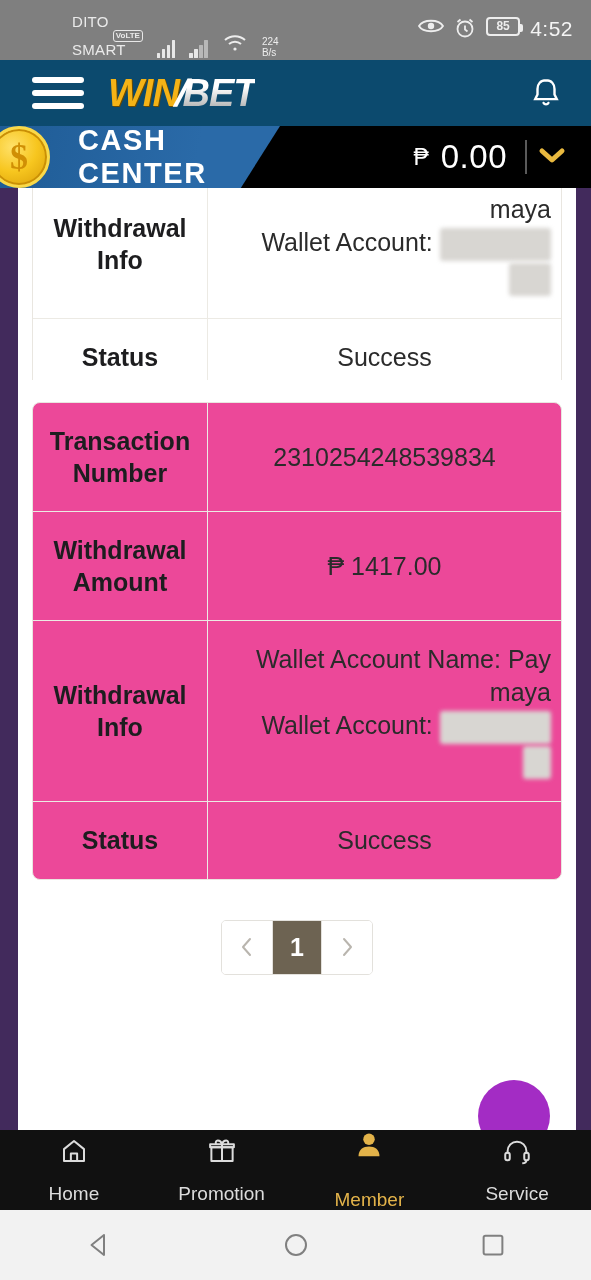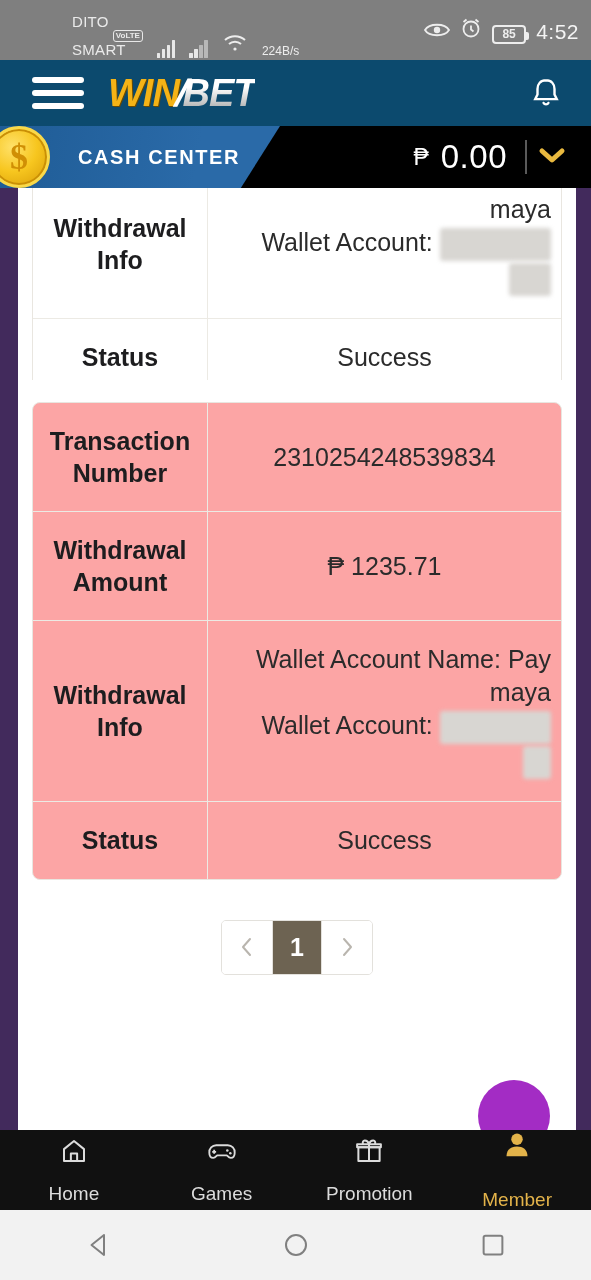--- a/index.html
+++ b/index.html
@@ -17,22 +17,22 @@
   }
   .sb-left{ display:flex; align-items:flex-end; gap:14px; margin-left:72px; }
   .carrier{ display:flex; flex-direction:column; line-height:1.08; font-size:15px; letter-spacing:.3px; color:#eaeaea;}
   .carrier .row1{ display:flex; align-items:center; gap:4px; }
   .volte{ border:1.5px solid #e8e8e8; border-radius:3px; font-size:8px; padding:0 2px; font-weight:bold; letter-spacing:0; line-height:1.25;margin-top:28px; }
   .sig{ display:flex; align-items:flex-end; gap:1.5px; height:20px; }
   .sig i{ display:block; width:3.5px; background:#e8e8e8; border-radius:.5px; }
   .sig i:nth-child(1){height:5px;} .sig i:nth-child(2){height:9px;}
   .sig i:nth-child(3){height:13px;} .sig i:nth-child(4){height:18px;}
   .sig.dim i:nth-child(3),.sig.dim i:nth-child(4){opacity:.55;}
-  .netspd{ display:flex; font-size:12px; line-height:1.1; color:#ededed;}
-  .sb-right{ position:absolute; right:12px; display:flex; align-items:flex-end; gap:10px; }
+  .netspd{ display:flex; flex-direction:column; font-size:10px; line-height:1.1; color:#ededed;}
+  .sb-right{ position:absolute; right:18px; display:flex; align-items:flex-start; gap:10px; }
   .batt{ position:relative; border:2px solid #ededed; border-radius:4px; width:34px; height:19px;
          font-size:12px; font-weight:bold; color:#ededed; display:flex; align-items:center; justify-content:center;}
   .batt:after{ content:""; position:absolute; right:-5px; top:5px; width:3px; height:8px; background:#ededed; border-radius:0 2px 2px 0;}
   .clock{ font-size:21px; color:#f4f4f4; letter-spacing:.5px; }
 
   
   .appbar{ height:66px; background:#0c4a6e; display:flex; align-items:center; position:relative; }
   .burger{ margin-left:32px; display:flex; flex-direction:column; gap:7px; cursor:pointer; }
   .burger span{ display:block; width:52px; height:6px; background:#fff; border-radius:4px; }
   .logo{ margin-left:24px; font-size:38px; font-weight:900; font-style:italic; letter-spacing:-1px;
@@ -48,37 +48,37 @@
   .cashbanner{ position:absolute; left:0; top:0; height:62px; width:280px;
     background:linear-gradient(100deg,#1f5c96 0%,#2a6aa8 70%,#2a6aa8 100%);
     clip-path:polygon(0 0, 100% 0, 86% 100%, 0 100%);
     display:flex; align-items:center; }
   .coin{ position:absolute; left:-12px; top:50%; transform:translateY(-50%);
     width:62px; height:62px; border-radius:50%;
     background:radial-gradient(circle at 38% 32%, #ffe169 0%, #f7c61f 48%, #d79b06 100%);
     border:3px solid #f9d94a; display:flex; align-items:center; justify-content:center;
     color:#d08f05; font-size:36px; font-weight:bold; font-family:"Liberation Serif", serif;
     box-shadow:0 0 0 2px #c98f06 inset; }
-  .cashlabel{ margin-left:78px; color:#ffffff; font-size:20px; font-weight:bold; letter-spacing:1.6px; }
+  .cashlabel{ margin-left:78px; color:#ffffff; font-size:29px; font-weight:bold; letter-spacing:1.6px; }
   .balance{ position:absolute; right:84px; display:flex; align-items:center; gap:12px; color:#fff; }
   .peso{ font-size:23px; }
   .bal-amt{ font-size:33px; letter-spacing:.5px; }
   .divider-v{ position:absolute; right:64px; width:2px; height:34px; background:#5a5a5a; }
   .chev{ position:absolute; right:22px; cursor:pointer; }
 
   
   .page{ position:absolute; top:188px; left:0; right:0; bottom:150px; background:#ffffff; overflow:hidden; }
   .page:before{ content:""; position:absolute; left:0; top:0; bottom:0; width:18px; background:#422a5c; }
   .page:after{  content:""; position:absolute; right:0; top:0; bottom:0; width:15px; background:#422a5c; }
   .inner{ position:absolute; left:18px; right:15px; top:0; bottom:0; background:#ffffff; padding:0 14px;border-radius:24px; }
 
   table.card{ width:100%; border-collapse:separate; border-spacing:0; border:1px solid #e9e6e0;
               border-radius:8px; overflow:hidden; table-layout:fixed; }
   table.card.white{ background:#ffffff; }
-  table.card.cream{ background:#fca5a5; }
+  table.card.cream{ background:#ec4899; }
   table.card td{ border-bottom:1px solid #eceae4; padding:22px 10px; vertical-align:middle; }
   table.card tr:last-child td{ border-bottom:none; }
   td.k{ width:175px; text-align:center; font-weight:bold; font-size:25px; color:#1d1d1f; line-height:1.28;
         border-right:1px solid #eceae4; }
   td.v{ text-align:center; font-size:25px; color:#2b2b2b; line-height:1.32; }
   td.v.left{ text-align:right; padding-left:22px; }
   .redact{ display:inline-block; background:#d8d6d2; color:transparent; border-radius:3px;
            filter:blur(2px); vertical-align:middle; user-select:none; }
 
   .card-gap{ height:22px; }
@@ -232,21 +232,21 @@
       <div class="card-gap"></div>
 
       <table class="card cream">
         <tbody>
             <tr>
           <td class="k">Transaction Number</td>
           <td class="v">2310254248539834</td>
         </tr>
         <tr>
           <td class="k">Withdrawal Amount</td>
-          <td class="v">₱ 1235.71</td>
+          <td class="v">₱ 1417.00</td>
         </tr>
         <tr>
           <td class="k">Withdrawal Info</td>
           <td class="v left">
             <div>Wallet Account Name: Pay maya</div>
             <div>
               <span>Wallet Account:</span>
               <span class="redact">09714441</span>
             </div>
             <div>
@@ -286,50 +286,50 @@
       <span class="nav-ic">
         <svg width="30" height="30" viewBox="0 0 24 24" fill="none" stroke="#dcdcdc" stroke-width="1.6" stroke-linejoin="round">
           <path d="M4 10.5 L12 4 L20 10.5 V20 H4 Z"></path>
             <path d="M9.5 20 v-6 h5 v6"></path>
         </svg>
       </span>
       <span class="lbl">Home</span>
     </div>
     <div class="nav-item">
       <span class="nav-ic">
-        <svg width="30" height="30" viewBox="0 0 26 20" fill="none" stroke="#dcdcdc" stroke-width="1.6" stroke-linejoin="round">
-          <path d="M8 5 h10 a6 6 0 0 1 6 6.5 c0 3-1.6 4.5-3.4 4.5 -1.6 0-2.4-1.2-3.4-2.2h-8.4 C7.8 14.8 7 16 5.4 16 3.6 16 2 14.5 2 11.5 A6 6 0 0 1 8 5 Z"></path>
-          <path d="M6.2 9 v3.4 M4.5 10.7 h3.4"></path>
-            <circle cx="17.6" cy="9.6" r="1.1" fill="#dcdcdc" stroke="none"></circle>
-            <circle cx="20.2" cy="12" r="1.1" fill="#dcdcdc" stroke="none"></circle>
-        </svg>
-      </span>
-      <span class="lbl">Games</span>
-    </div>
-    <div class="nav-item">
-      <span class="nav-ic">
         <svg width="30" height="30" viewBox="0 0 24 24" fill="none" stroke="#dcdcdc" stroke-width="1.6" stroke-linejoin="round">
           <rect x="3.5" y="9" width="17" height="11"></rect>
             <path d="M2.5 6.5 h19 V9 h-19 Z"></path>
             <path d="M12 6.5 V20"></path>
           <path d="M12 6.5 C10.5 2.5 6 3 7.2 6.5"></path>
             <path d="M12 6.5 C13.5 2.5 18 3 16.8 6.5"></path>
         </svg>
       </span>
       <span class="lbl">Promotion</span>
     </div>
     <div class="nav-item active">
       <span class="nav-ic">
         <svg width="30" height="30" viewBox="0 0 24 24" fill="#e3b34a">
           <circle cx="12" cy="7.4" r="4.6"></circle>
             <path d="M3.6 21 C3.6 15.6 7.4 13.2 12 13.2 C16.6 13.2 20.4 15.6 20.4 21 Z"></path>
         </svg>
       </span>
       <span class="lbl">Member</span>
     </div>
+    <div class="nav-item">
+      <span class="nav-ic">
+        <svg width="30" height="30" viewBox="0 0 24 24" fill="none" stroke="#dcdcdc" stroke-width="1.6" stroke-linejoin="round">
+          <path d="M4.5 14 v-2 a7.5 7.5 0 0 1 15 0 v2"></path>
+          <rect x="2.6" y="13.3" width="3.6" height="6" rx="1.6"></rect>
+          <rect x="17.8" y="13.3" width="3.6" height="6" rx="1.6"></rect>
+          <path d="M19.5 19.3 c0 1.6-1.7 2.4-3.3 2.4"></path>
+        </svg>
+      </span>
+      <span class="lbl">Service</span>
+    </div>
   </div>
 
   <div class="androidnav">
     <span class="sysbtn">
       <svg width="30" height="30" viewBox="0 0 24 24" fill="none" stroke="#808080" stroke-width="1.6" stroke-linejoin="round">
           <path d="M16 4 L6 12 L16 20 Z"></path>
         </svg>
     </span>
     <span class="sysbtn">
       <svg width="30" height="30" viewBox="0 0 24 24" fill="none" stroke="#808080" stroke-width="1.6">

